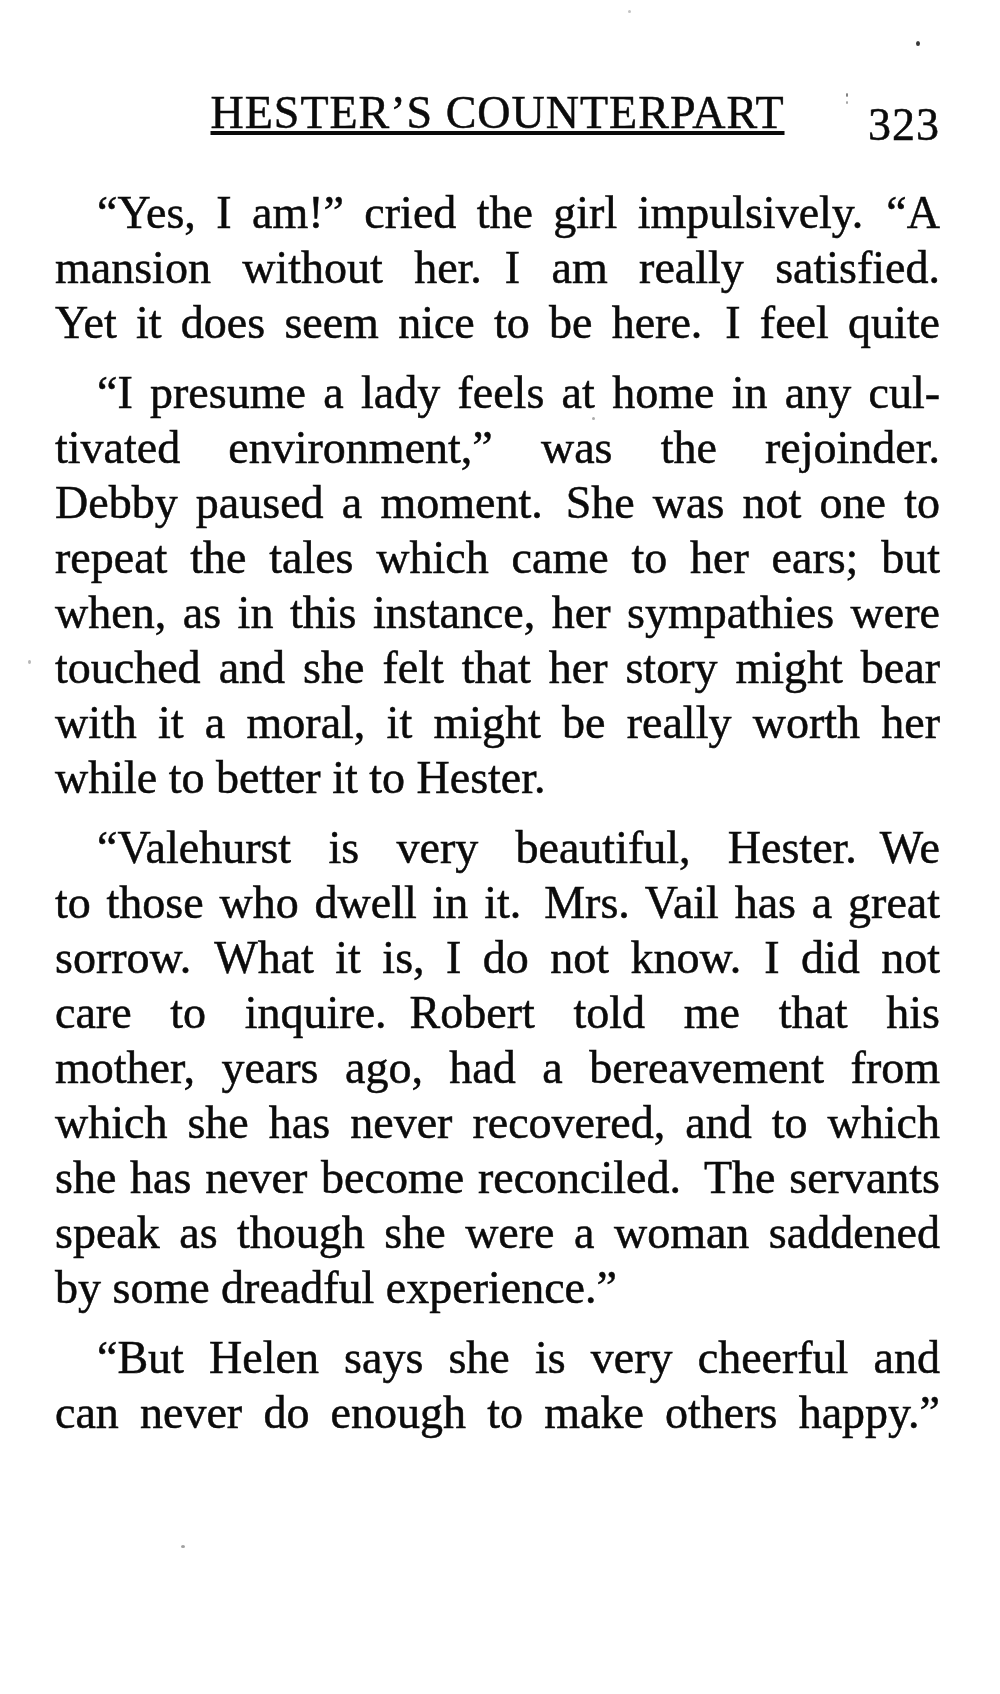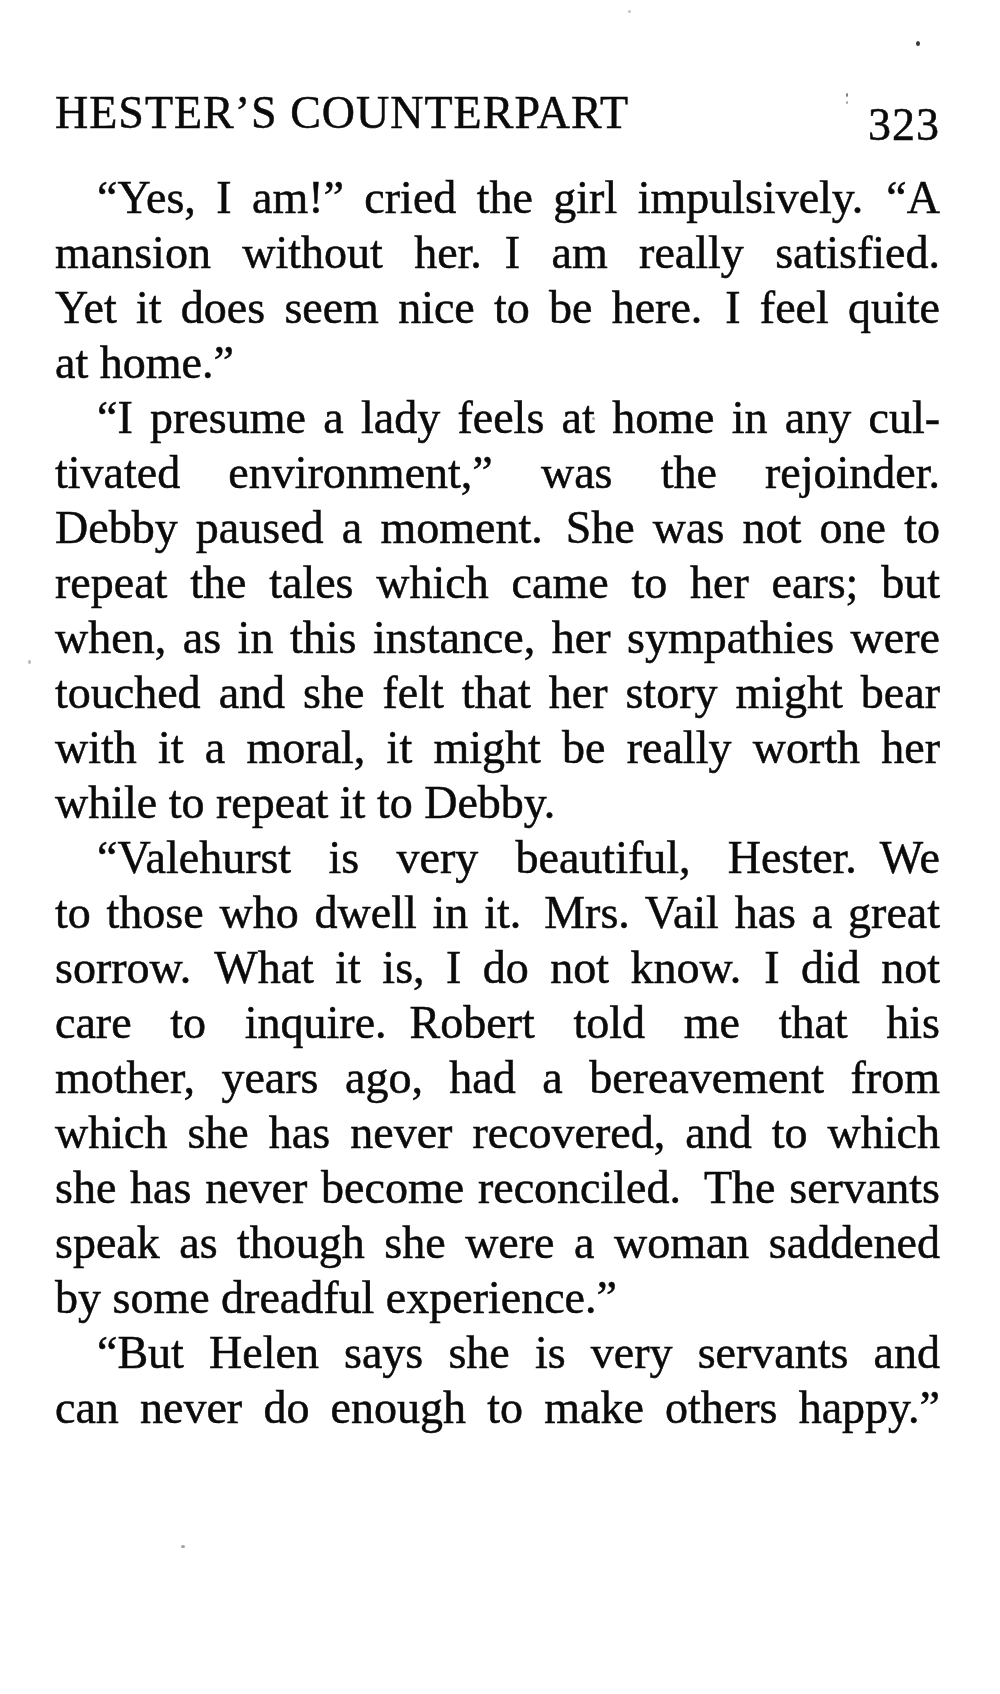--- a/index.html
+++ b/index.html
@@ -22,23 +22,24 @@
     left: 55px;
     top: 90px;
     width: 885px;
     height: 46px;
     font-size: 46px;
     line-height: 46px;
     -webkit-text-stroke: 0.5px currentColor;
   }
   .header-title {
     display: block;
-    text-align: left;
+    text-align: center;
     letter-spacing: 1px;
     white-space: nowrap;
+    text-decoration: underline;
   }
   .page-number {
     position: absolute;
     right: 0;
     top: 12px;
     letter-spacing: 1px;
   }
   
   .body-text {
     position: absolute;
@@ -51,20 +52,21 @@
   }
   .line {
     height: 55px;
     text-align: justify;
     text-align-last: justify;
     white-space: nowrap;
     overflow: visible;
   }
   .line.indent {
     padding-left: 42px;
+    margin-top: 15px;
   }
   .line.endpara {
     text-align: left;
     text-align-last: left;
   }
   
   .speck {
     position: absolute;
     border-radius: 50%;
   }
@@ -83,39 +85,38 @@
 
   <div class="running-header">
     <span class="header-title">HESTER’S COUNTERPART</span>
     <span class="page-number">323</span>
   </div>
 
   <div class="body-text">
     <div class="line indent">“Yes, I am!” cried the girl impulsively. “A</div>
     <div class="line">mansion without her. I am really satisfied.</div>
     <div class="line">Yet it does seem nice to be here. I feel quite</div>
-    <div class="line endpara">at home.”</div>
     <div class="line indent">“I presume a lady feels at home in any cul-</div>
     <div class="line">tivated environment,” was the rejoinder.</div>
     <div class="line">Debby paused a moment. She was not one to</div>
     <div class="line">repeat the tales which came to her ears; but</div>
     <div class="line">when, as in this instance, her sympathies were</div>
     <div class="line">touched and she felt that her story might bear</div>
     <div class="line">with it a moral, it might be really worth her</div>
-    <div class="line endpara">while to repeat it to Debby.</div>
+    <div class="line endpara">while to better it to Hester.</div>
     <div class="line indent">“Valehurst is very beautiful, Hester. We</div>
     <div class="line">to those who dwell in it. Mrs. Vail has a great</div>
     <div class="line">sorrow. What it is, I do not know. I did not</div>
     <div class="line">care to inquire. Robert told me that his</div>
     <div class="line">mother, years ago, had a bereavement from</div>
     <div class="line">which she has never recovered, and to which</div>
     <div class="line">she has never become reconciled. The servants</div>
     <div class="line">speak as though she were a woman saddened</div>
     <div class="line endpara">by some dreadful experience.”</div>
-    <div class="line indent">“But Helen says she is very servants and</div>
+    <div class="line indent">“But Helen says she is very cheerful and</div>
     <div class="line">can never do enough to make others happy.”</div>
   </div>
 
   <div class="speck s1"></div>
   <div class="speck s2a"></div>
   <div class="speck s2b"></div>
   <div class="speck s3"></div>
   <div class="speck s4"></div>
   <div class="speck s5"></div>
   <div class="speck s6"></div>

